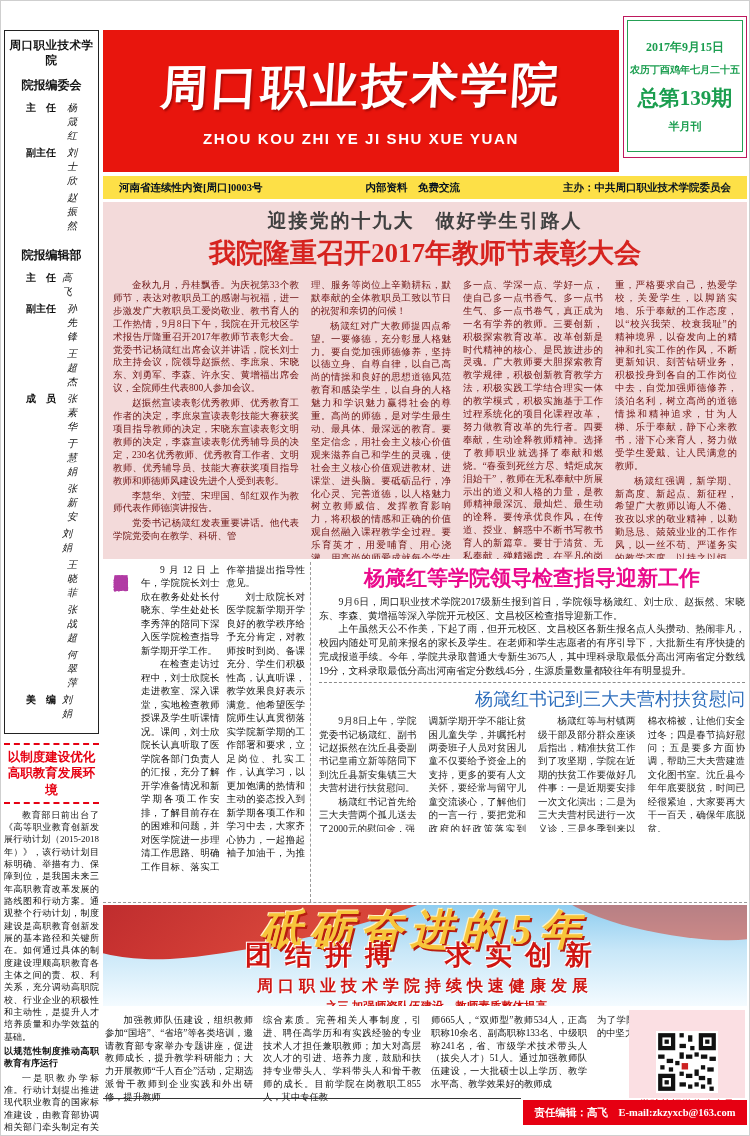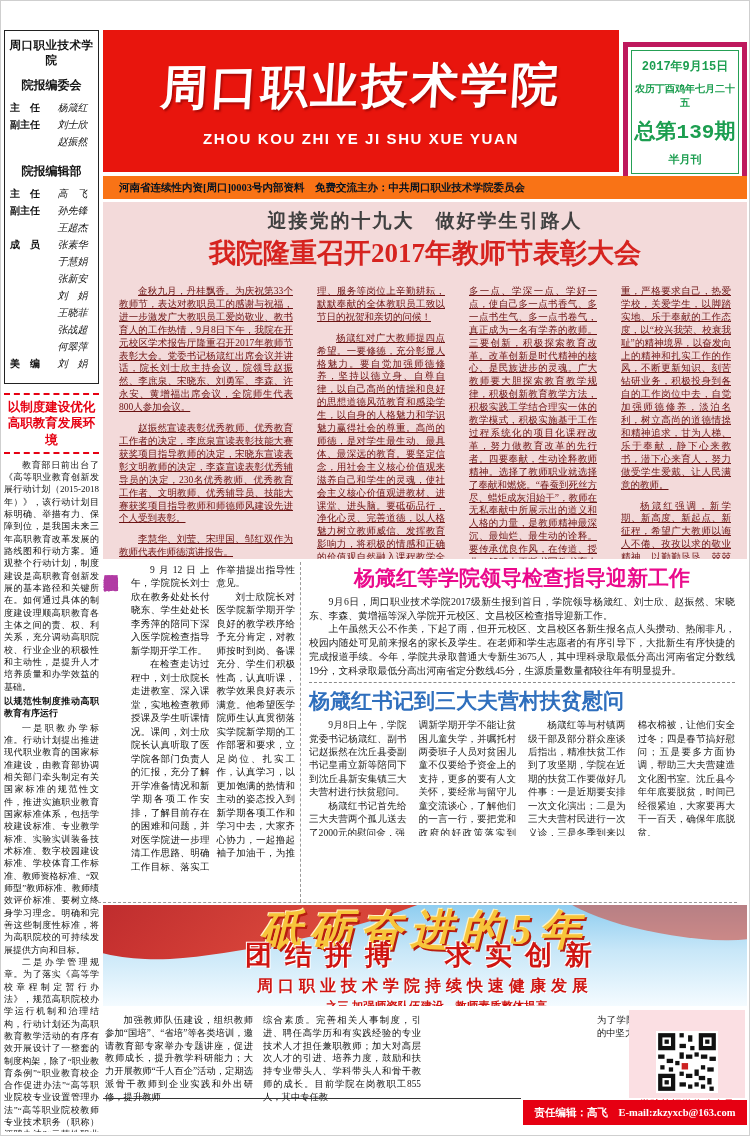--- a/index.html
+++ b/index.html
@@ -5,67 +5,67 @@
   html,body{margin:0;padding:0;background:#e9e9e9;}
   .page{position:relative;width:750px;height:1136px;background:#fff;margin:0 auto;
         overflow:hidden;font-family:"Liberation Serif","DejaVu Serif",serif;color:#111;
         box-shadow:0 0 0 1px #cfcfcf inset;}
   
   .rail{position:absolute;left:4px;top:30px;width:95px;height:1102px;overflow:hidden;}
   .rail-box{border:1.5px solid #222;padding:7px 3px 9px;text-align:center;background:#fff;}
   .rail-org{font-weight:bold;font-size:11.5px;letter-spacing:.5px;}
   .rail-box-title{font-weight:bold;font-size:12px;margin:9px 0 7px;}
   .rail-box-title.sp{margin-top:14px;}
-  .rail-row{display:flex;font-size:10px;margin:3px 2px;}
+  .rail-row{display:flex;font-size:10px;margin:3px 18px;}
   .rail-row .role{width:42px;font-weight:bold;text-align:left;white-space:pre;}
   .rail-row .name{flex:1;text-align:center;font-style:italic;}
   .rail-article{margin-top:9px;}
   .rail-title{color:#e60012;font-weight:bold;font-size:12.5px;text-align:center;line-height:1.3;
               border-top:2px dashed #e60012;border-bottom:2px dashed #e60012;padding:4px 0;margin:0 0 5px;}
   .rail-article p{font-size:9px;line-height:1.37;text-align:justify;text-indent:2em;margin:0;}
   .rail-article p.sub{font-weight:bold;text-indent:0;margin:2px 0;}
   
   .brand{position:absolute;left:103px;top:30px;width:516px;height:142px;background:#e8150d;
          color:#fff;display:flex;flex-direction:column;align-items:center;justify-content:center;}
   .brand-title{font-size:47px;font-weight:bold;letter-spacing:3px;transform:skewX(-4deg) rotate(-.5deg);
                text-shadow:2px 2px 2px rgba(120,0,0,.55);}
   .brand-pinyin{font-size:15px;font-weight:bold;letter-spacing:1.6px;margin-top:12px;font-family:"Liberation Sans",sans-serif;}
-  .issue{position:absolute;left:623px;top:42px;width:124px;height:142px;border:5px solid #be185d;box-sizing:border-box;font-family:Liberation Mono, monospace;}
+  .issue{position:absolute;left:623px;top:16px;width:124px;height:142px;border:1px solid #be185d;box-sizing:border-box;}
   .issue-inner{border:1px solid #25a055;margin:3px;height:calc(100% - 8px);box-sizing:border-box;
                color:#1c9e50;text-align:center;display:flex;flex-direction:column;justify-content:center;gap:7px;}
   .issue-date{font-size:12px;font-weight:bold;}
   .issue-lunar{font-size:10px;font-weight:bold;}
   .issue-no{font-size:21px;font-weight:bold;}
   .issue-freq{font-size:11px;font-weight:bold;}
-  .infobar{position:absolute;left:103px;top:176px;width:644px;height:23px;background:#f97316;
-           display:flex;align-items:center;padding:0 16px;box-sizing:border-box;
+  .infobar{position:absolute;left:103px;top:176px;width:644px;height:23px;background:#fde047;
+           display:flex;align-items:center;justify-content:space-between;padding:0 16px;box-sizing:border-box;
            font-size:10.5px;font-weight:bold;color:#06121f;}
   
   .lead{position:absolute;left:103px;top:202px;width:644px;height:357px;background:#f3dada;
         overflow:hidden;padding:6px 8px 0;box-sizing:border-box;}
   .lead-kicker{text-align:center;color:#404040;font-size:19px;font-weight:bold;letter-spacing:2px;margin:0;}
   .lead-title{text-align:center;color:#d6231f;font-size:27px;font-weight:bold;margin:1px 0 6px;}
   .lead-cols{display:flex;gap:8px;height:284px;overflow:hidden;}
   .lead-col{overflow:hidden;}
   .lead-col.c1{width:190px;}.lead-col.c2{width:144px;}.lead-col.c3{width:144px;}.lead-col.c4{width:126px;}
-  .lead-col p{font-size:9.5px;line-height:1.36;color:#6b1212;margin:8px;text-align:justify;text-indent:2em;text-decoration:underline;}
+  .lead-col p{font-size:9.5px;line-height:1.36;color:#6b1212;margin:2px;text-align:justify;text-indent:2em;}
   .lead-col p.cont{text-indent:0;}
   
-  .middle{position:absolute;left:93px;top:562px;width:644px;height:341px;display:flex;overflow:hidden;
+  .middle{position:absolute;left:103px;top:562px;width:644px;height:341px;display:flex;overflow:hidden;
           border-bottom:1px dashed #9a9a9a;box-sizing:border-box;}
   .vert-head{width:36px;flex:none;writing-mode:vertical-rl;text-orientation:upright;color:#b13ba4;
              font-weight:bold;font-size:14.5px;line-height:36px;height:330px;margin-top:2px;}
   .med{width:172px;flex:none;padding:2px 5px 0 2px;box-sizing:border-box;border-right:1px dashed #999;}
   .med-body{column-count:2;column-gap:7px;font-size:9.5px;line-height:1.42;text-align:justify;height:318px;overflow:hidden;}
   .med-body p{margin:0;text-indent:2em;}
   .right-block{flex:1;padding:2px 2px 0 8px;box-sizing:border-box;overflow:hidden;}
   .welcome-title{text-align:center;color:#ea0a8c;font-size:21px;font-weight:bold;margin:0 0 3px;}
   .welcome p{font-size:9.8px;line-height:1.4;color:#222;text-align:justify;text-indent:2em;margin:0;}
   .divider{border-top:1px dashed #8a8a8a;margin:5px 0 4px;}
-  .poverty-title{text-align:left;color:#2f6fbd;font-size:21px;font-weight:bold;margin:0 0 3px;}
+  .poverty-title{text-align:right;color:#2f6fbd;font-size:18px;font-weight:normal;margin:0 0 3px;}
   .poverty-cols{display:flex;gap:12px;height:118px;overflow:hidden;}
   .poverty-col{flex:1;font-size:9.6px;line-height:1.4;text-align:justify;color:#222;overflow:hidden;}
   .poverty-col p{margin:0;text-indent:2em;}
   .poverty-col p.cont{text-indent:0;}
   
   .banner{position:absolute;left:103px;top:905px;width:644px;height:101px;overflow:hidden;text-align:center;
           background:linear-gradient(180deg,#8ecdf0 0%,#c8e7f8 45%,#f4fbff 100%);}
   .banner-flag{position:absolute;left:-6%;top:-46px;width:70%;height:86px;background:linear-gradient(100deg,#c01616,#e5392а 60%,#d42316);
                background:linear-gradient(100deg,#c01616,#e03928 60%,#d42316);transform:rotate(-7deg) skewX(-12deg);
                border-radius:0 0 70% 30%/0 0 100% 60%;opacity:.9;}
@@ -267,20 +267,23 @@
       <div class="banner-line3">——之三 加强师资队伍建设，教师素质整体提高</div>
     </div>
   </section>
 
   <section class="bottom">
     <div class="bcol bcol1">
         <p>加强教师队伍建设，组织教师参加“国培”、“省培”等各类培训，邀请教育部专家举办专题讲座，促进教师成长，提升教学科研能力；大力开展教师“千人百企”活动，定期选派骨干教师到企业实践和外出研修，提升教师</p>
       </div>
     <div class="bcol bcol2">
         <p>综合素质。完善相关人事制度，引进、聘任高学历和有实践经验的专业技术人才担任兼职教师；加大对高层次人才的引进、培养力度，鼓励和扶持专业带头人、学科带头人和骨干教师的成长。目前学院在岗教职工855人，其中专任教</p>
+      </div>
+    <div class="bcol bcol3">
+        <p>师665人，“双师型”教师534人，正高职称10余名、副高职称133名、中级职称241名，省、市级学术技术带头人（拔尖人才）51人。通过加强教师队伍建设，一大批硕士以上学历、教学水平高、教学效果好的教师成</p>
       </div>
     <div class="bcol bcol4">
         <p>为了学院教学的中坚力量。</p>
       </div>
     <div class="bottom-rule"></div>
     <div class="qr-block">
       <svg class="qr-svg" viewBox="0 0 29 29" xmlns="http://www.w3.org/2000/svg">
         <rect width="29" height="29" fill="#fff"></rect>
         <g fill="#111">
           <rect x="1" y="1" width="8" height="8"></rect>

